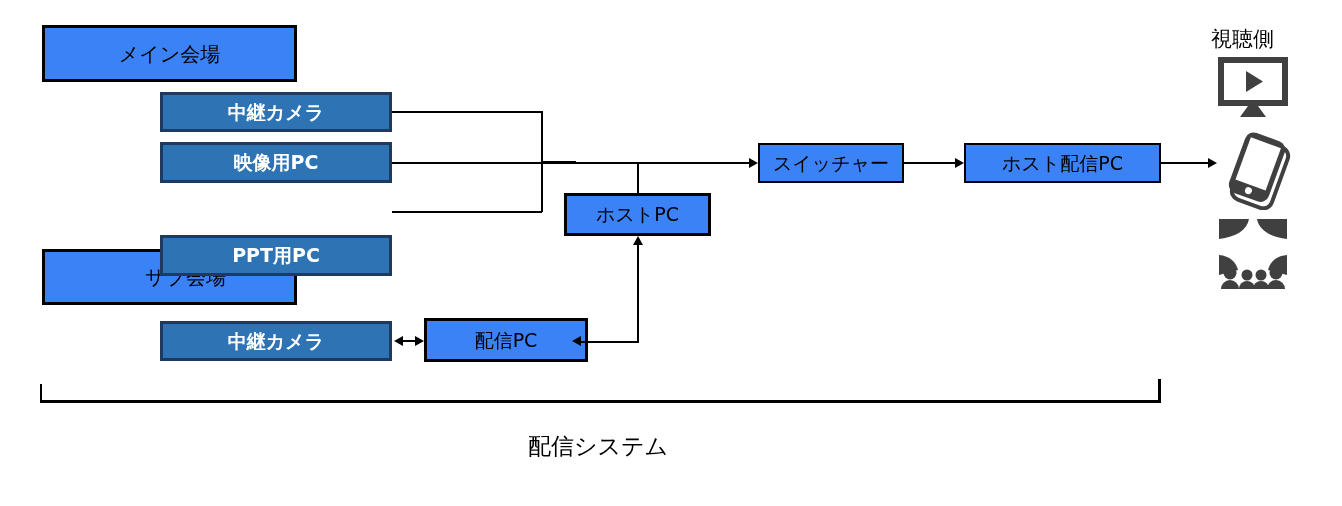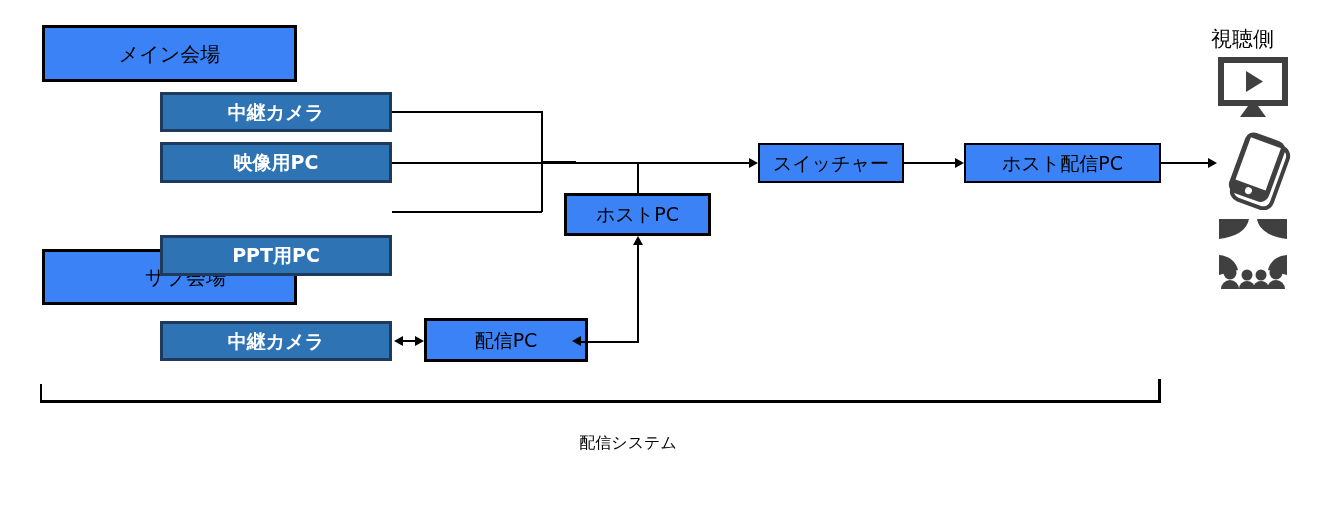--- a/index.html
+++ b/index.html
@@ -114,15 +114,15 @@
           <path d="M50,72 a9,9 0 0 1 18,0 Z"></path>
       </g>
     </svg>
   </div>
 
   <div>
     <div class="vline" style="left:40px; top:384px; height:19px; width:2px;"></div>
     <div class="hline" style="left:40px; top:400px; width:1120px; height:3px;"></div>
     <div class="vline" style="left:1158px; top:379px; height:24px; width:2.5px;"></div>
   </div>
-  <div class="txt" style="left:528px; top:433px; width:200px; text-align:center; font-size:16px;">配信システム</div>
+  <div class="txt" style="left:528px; top:433px; width:200px; text-align:left; font-size:23px;">配信システム</div>
 
 </div>
 
 </body></html>

